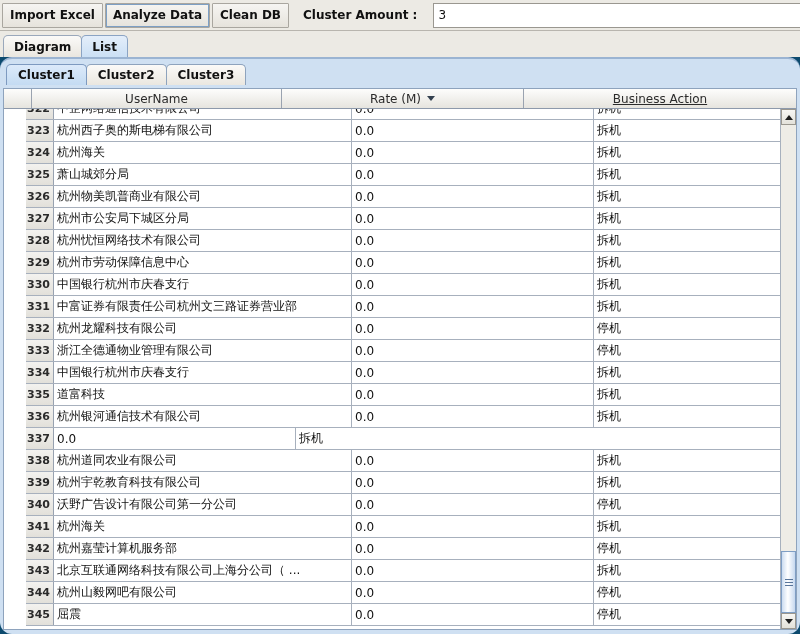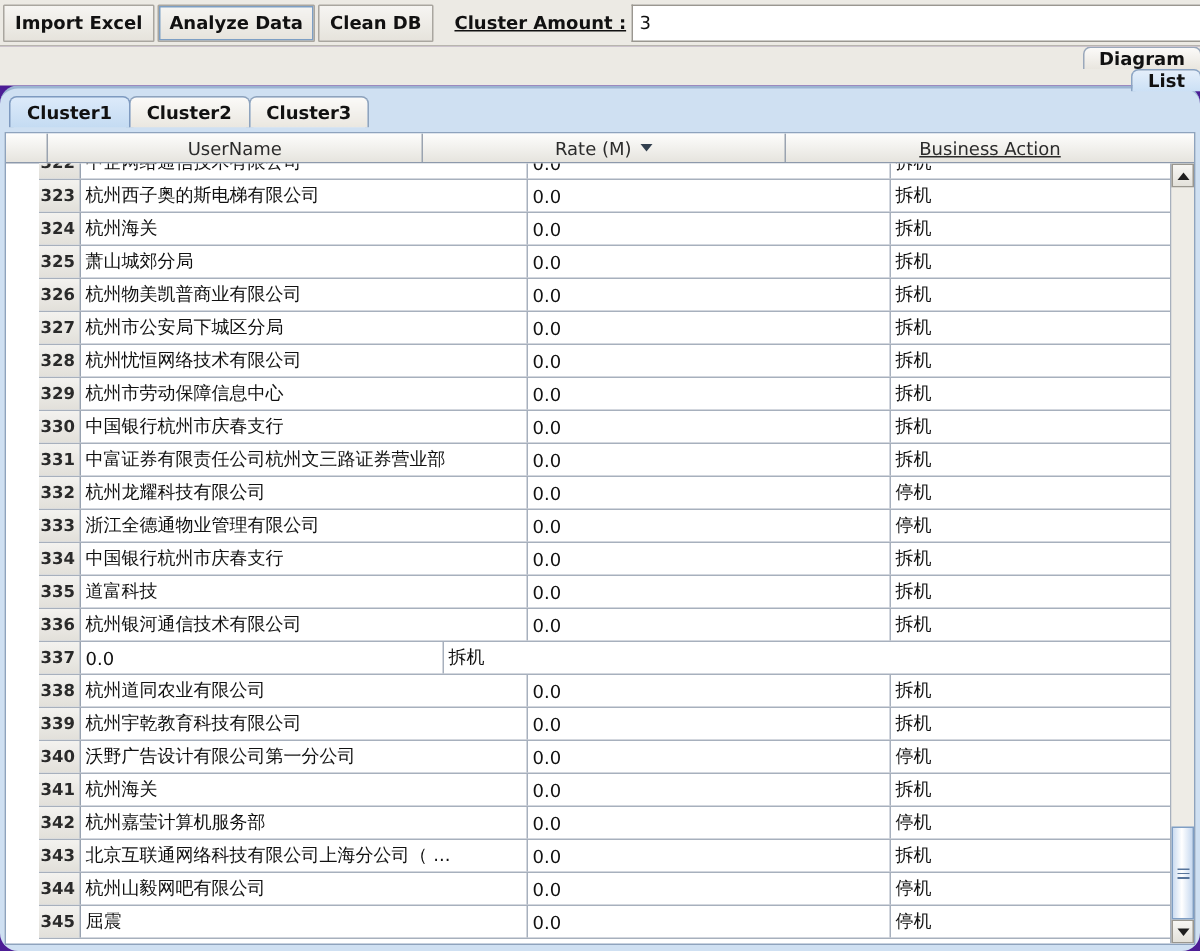--- a/index.html
+++ b/index.html
@@ -12,21 +12,21 @@
     background: #eceae4;
     font-family: "DejaVu Sans", "Liberation Sans", sans-serif;
     font-size: 12px;
     color: #1a1a1a;
     overflow: hidden;
   }
   #app {
     width: 800px;
     height: 634px;
     position: relative;
-    background: #4c1d95;
+    background: #0c4a6e;
     box-sizing: border-box;
   }
 
   
   .toolbar {
     height: 31px;
     display: flex;
     align-items: center;
     background: #eceae4;
     padding: 0 0 0 2px;
@@ -50,23 +50,22 @@
     white-space: nowrap;
   }
   .tbtn.focused {
     box-shadow: inset 0 0 0 1px #7d9fc4;
   }
   .cluster-label {
     font-weight: bold;
     font-size: 12px;
     color: #111;
     margin-left: 12px;
-    margin-right: 4px;
+    margin-right: 16px;
     white-space: nowrap;
-    text-decoration: underline;
   }
   .cluster-input {
     flex: 1;
     height: 25px;
     background: #ffffff;
     border: 1px solid #9a9790;
     border-right: none;
     font-family: "DejaVu Sans", "Liberation Sans", sans-serif;
     font-size: 12px;
     color: #111;
@@ -79,21 +78,20 @@
 
   
   .tabstrip-outer {
     height: 26px;
     display: flex;
     align-items: flex-end;
     padding-left: 3px;
     background: #eceae4;
     box-sizing: border-box;
     position: relative;
-    flex-direction: column;
   }
   .tab {
     height: 22px;
     padding: 0 10px 0 10px;
     display: flex;
     align-items: center;
     font-weight: bold;
     font-size: 12px;
     color: #111;
     border: 1px solid #9aa8bb;

